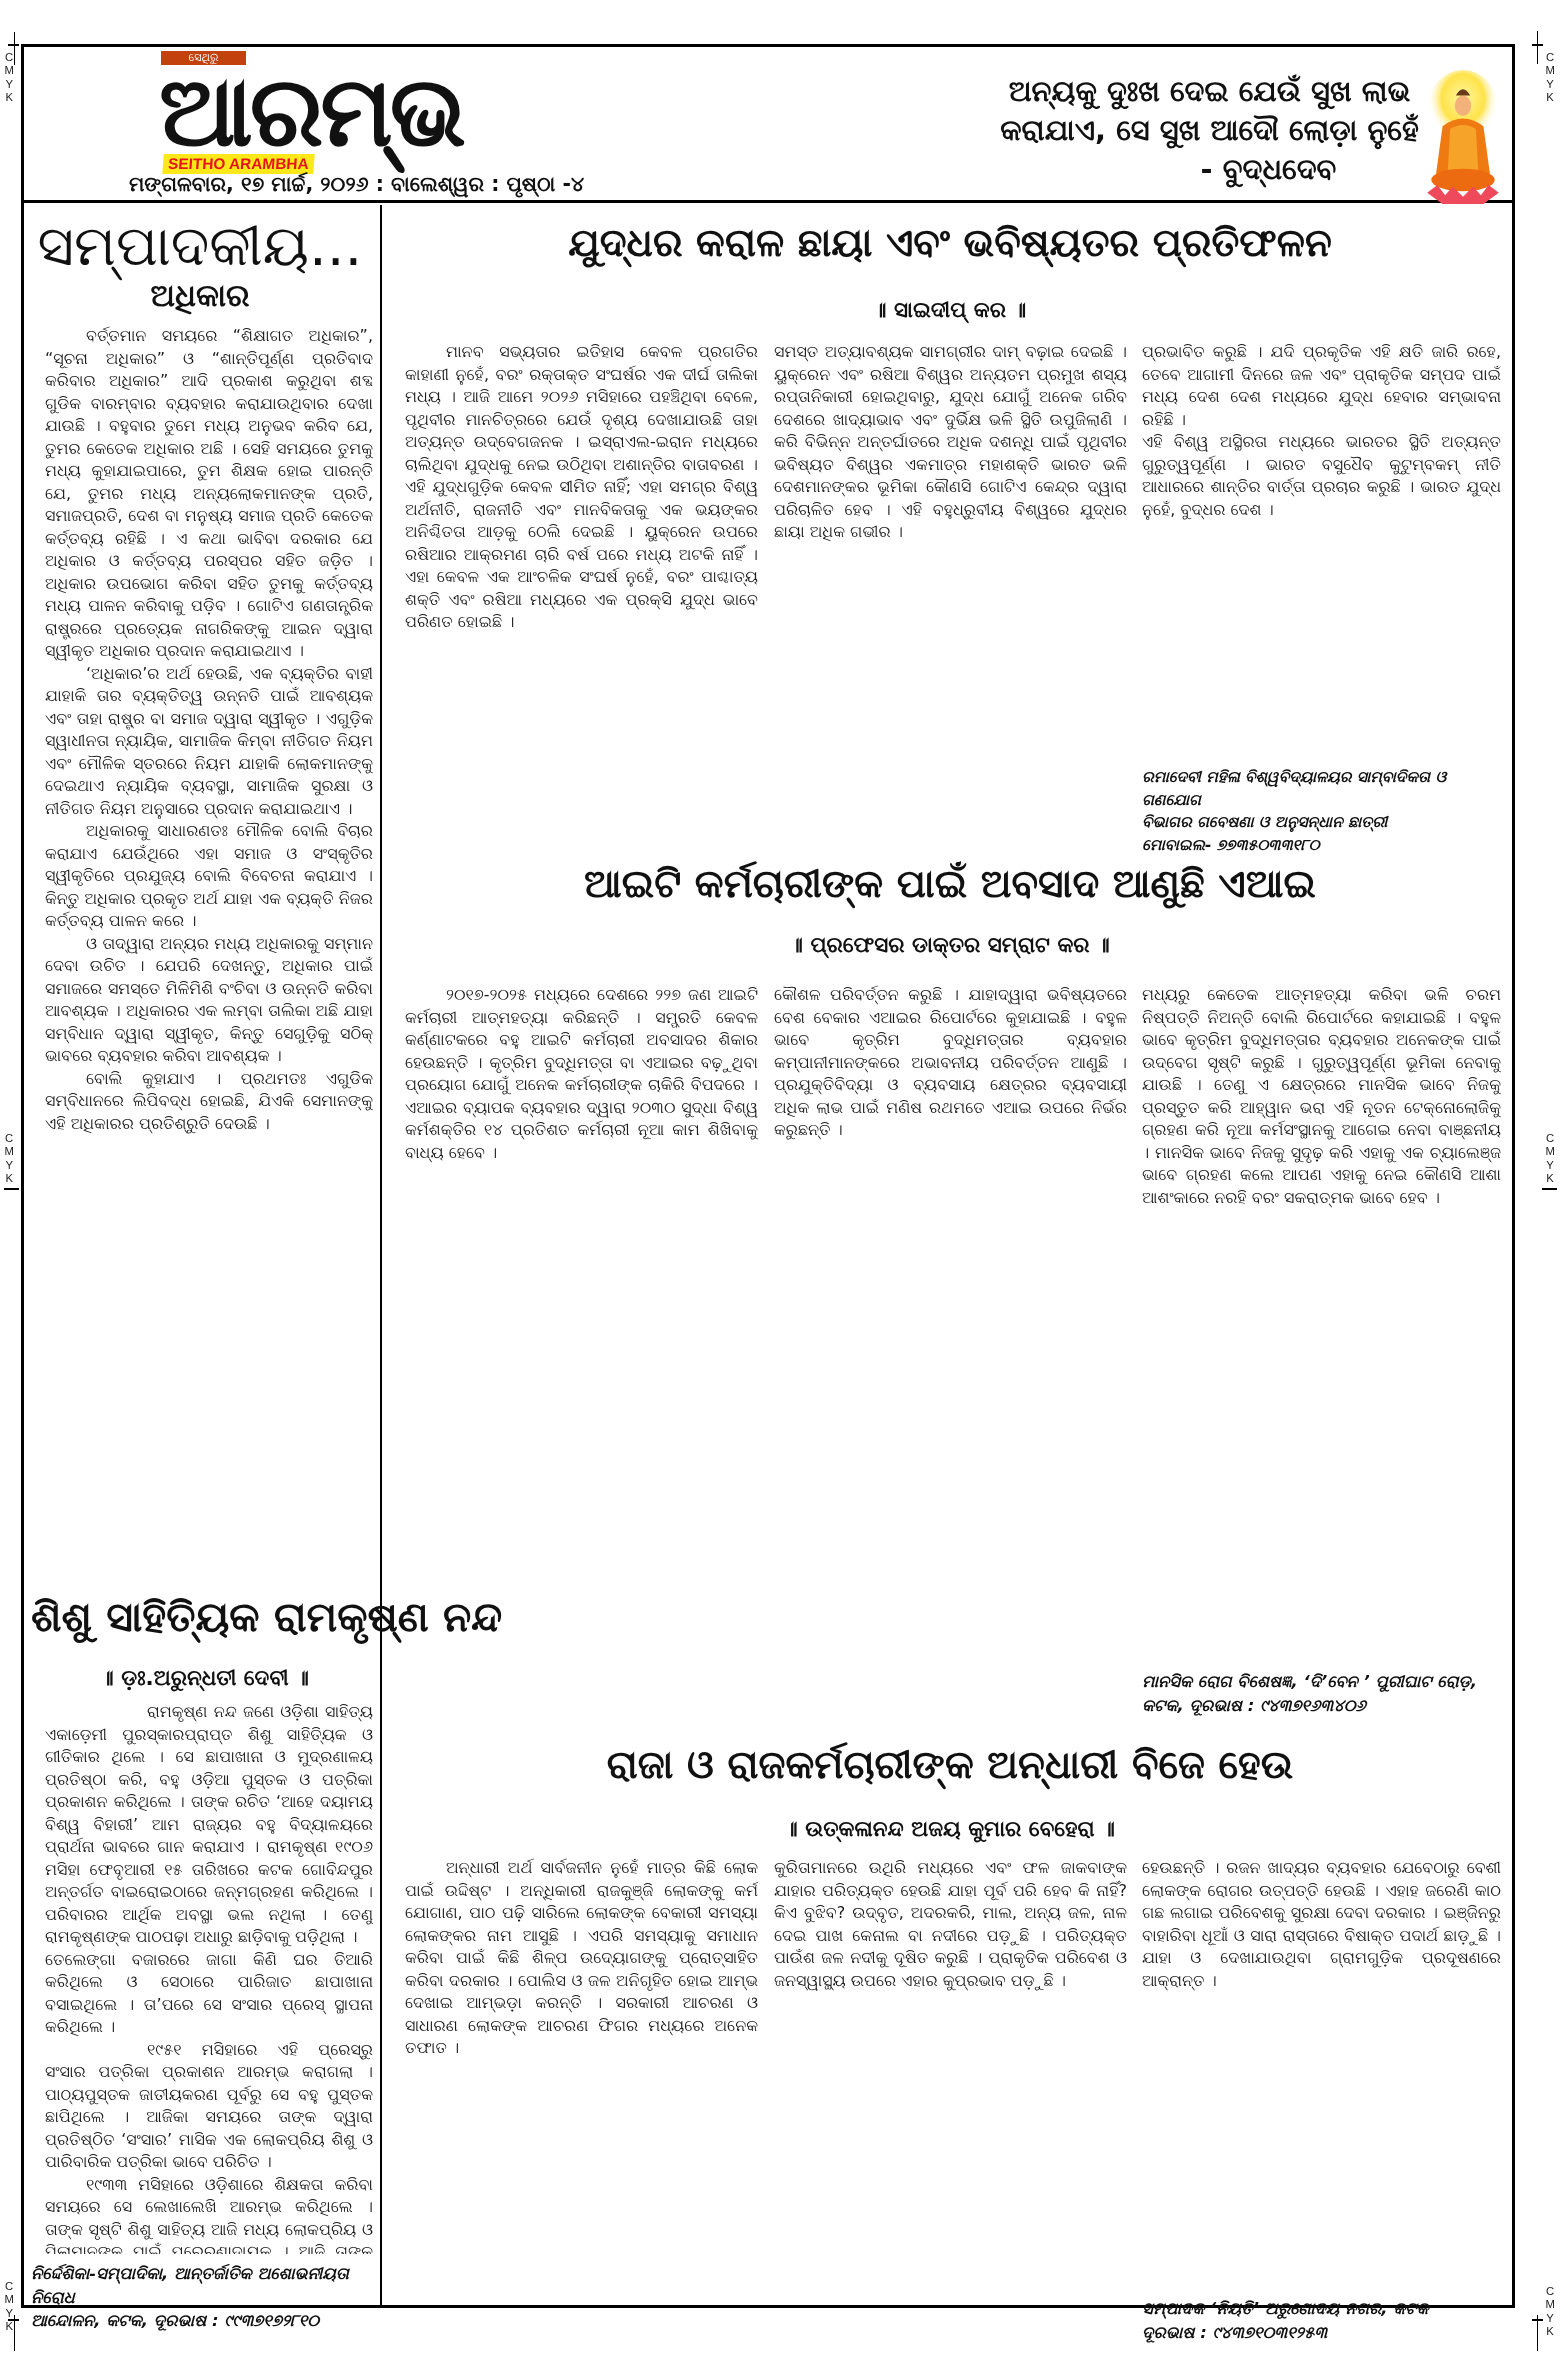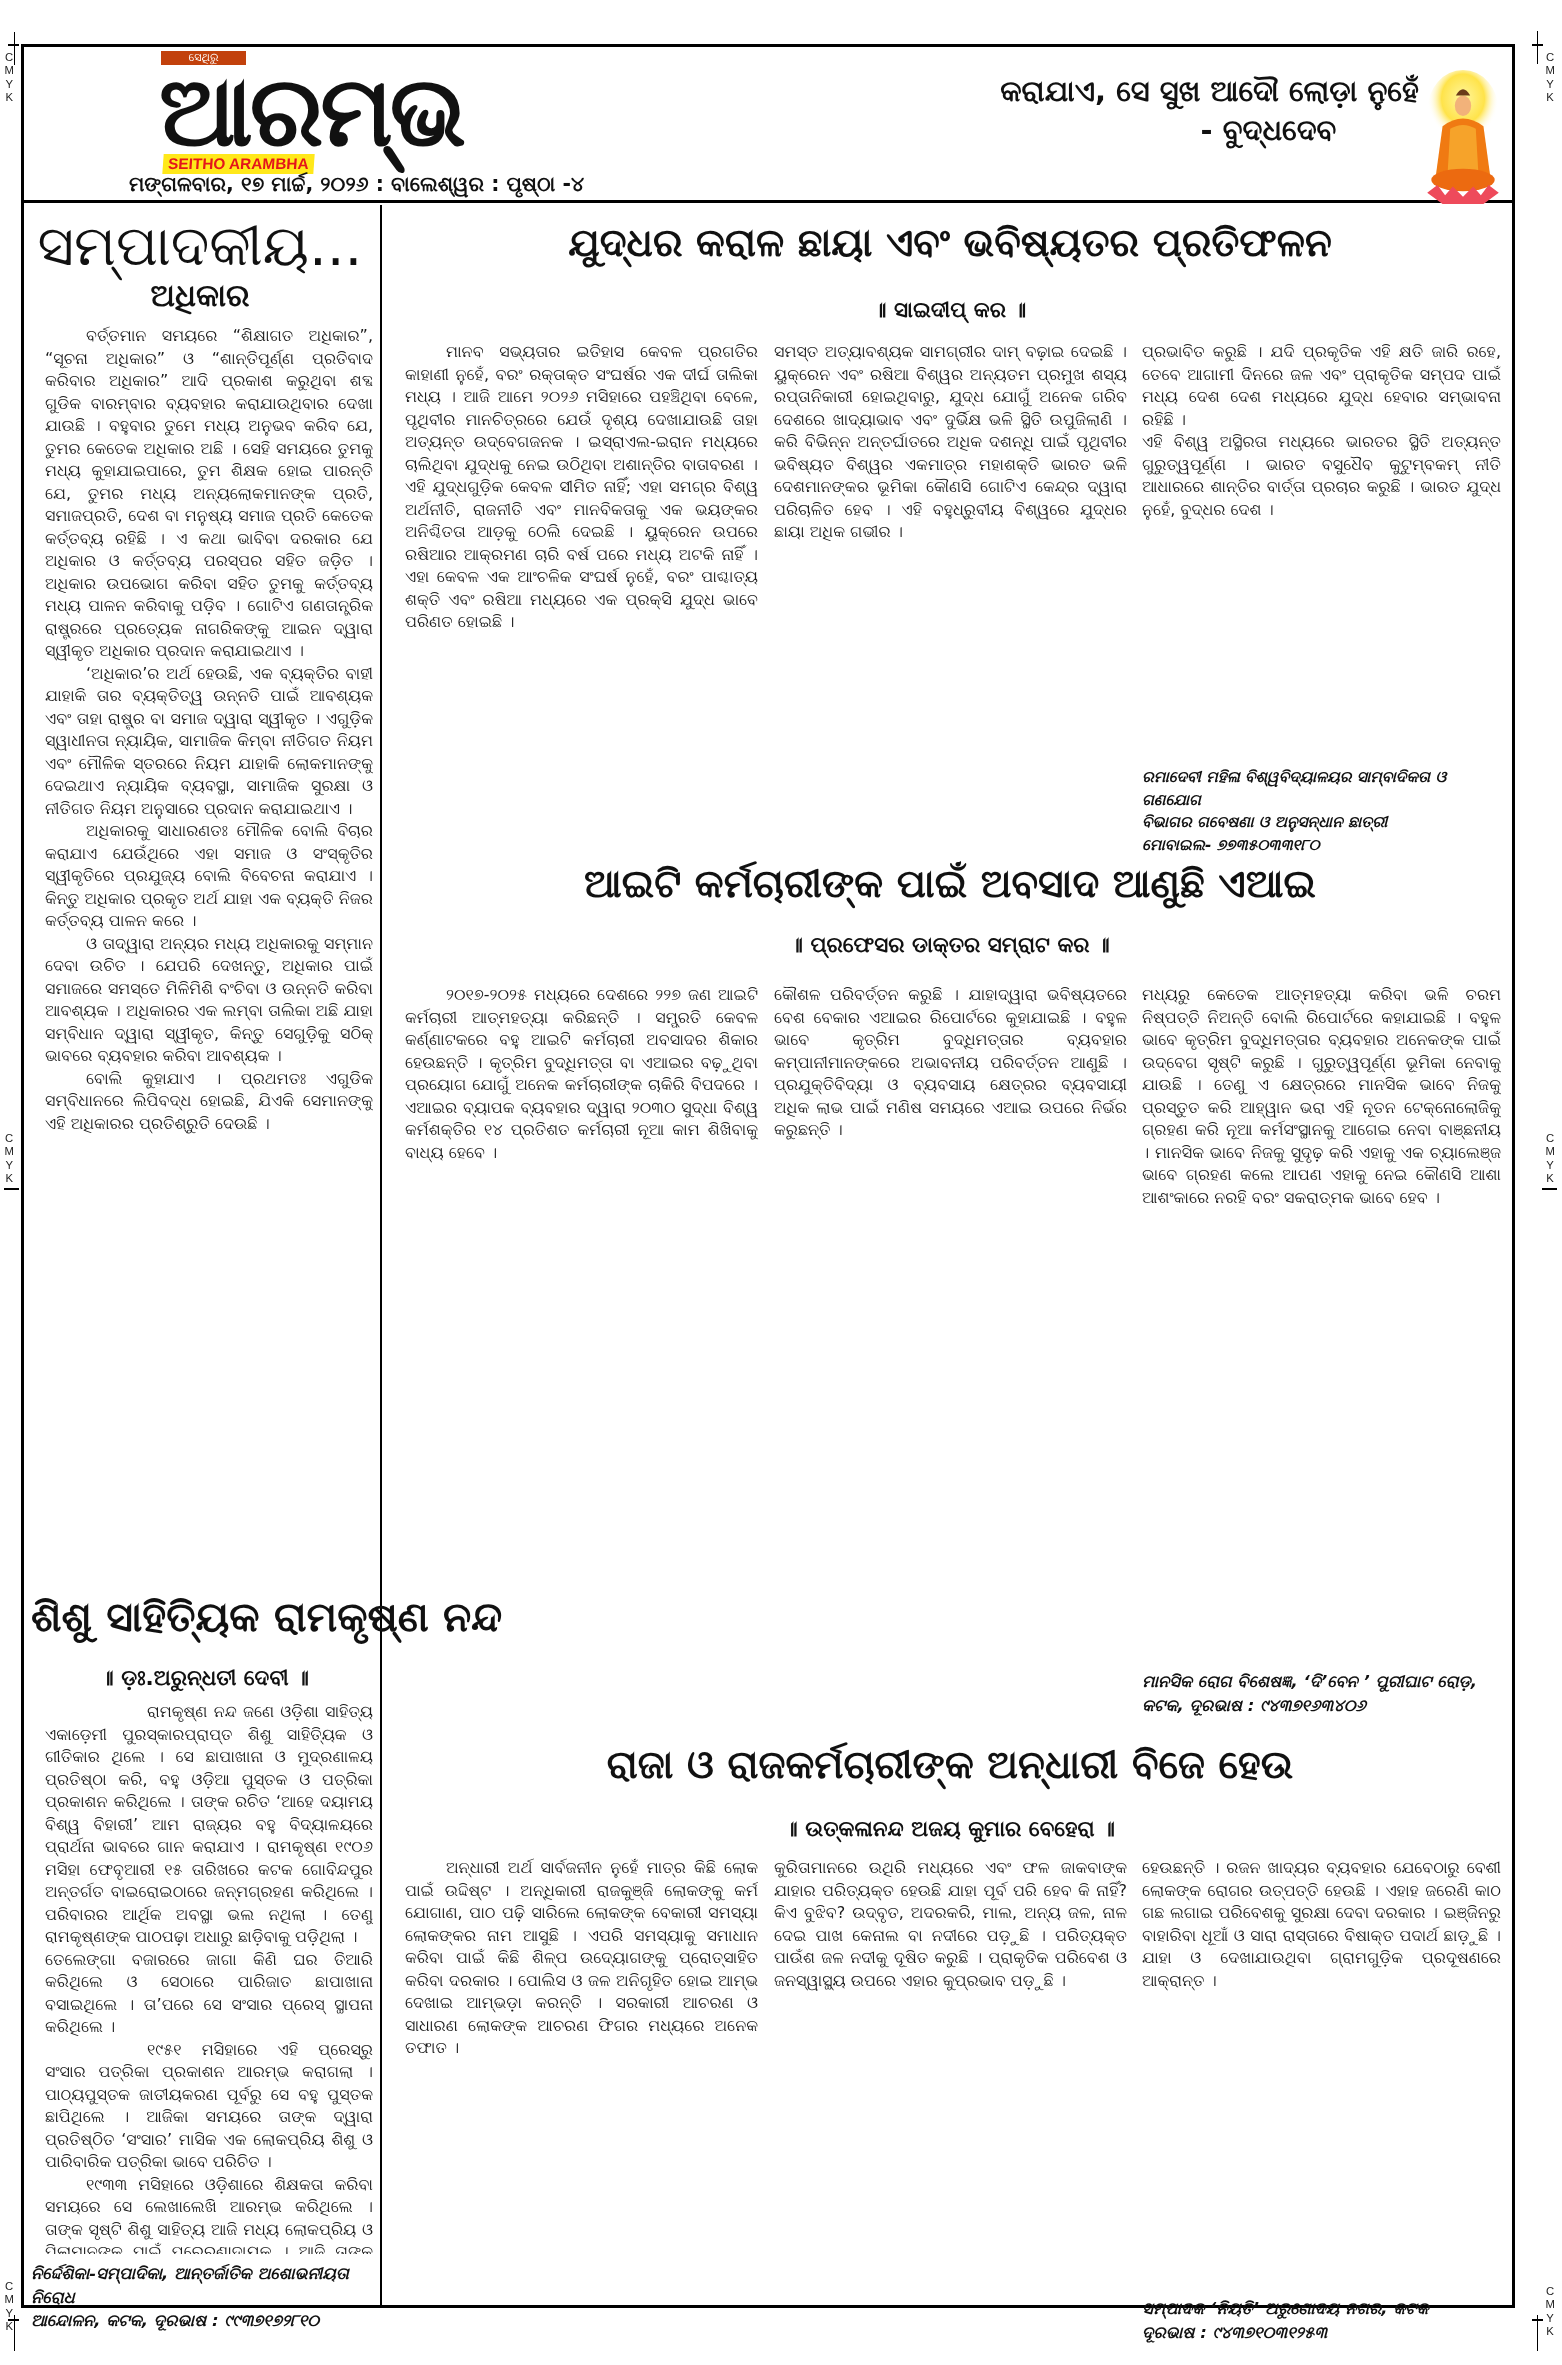--- a/index.html
+++ b/index.html
@@ -79,20 +79,21 @@
 <div class="regh" style="left:1532px;top:2319px;width:11.3px;"></div>
 
 <div class="frame"></div>
 
 <div class="masthead">
   <div class="logo-band">ସେଥିରୁ</div>
   <div class="logo">ଆରମ୍ଭ</div>
   <div class="logo-en">SEITHO ARAMBHA</div>
   <div class="dateline">ମଙ୍ଗଳବାର, ୧୭ ମାର୍ଚ୍ଚ, ୨୦୨୬ : ବାଲେଶ୍ୱର : ପୃଷ୍ଠା -୪</div>
   <div class="quote">
+    <span class="q2">ଅନ୍ୟକୁ ଦୁଃଖ ଦେଇ ଯେଉଁ ସୁଖ ଲାଭ</span>
     <span class="q2">କରାଯାଏ, ସେ ସୁଖ ଆଦୌ ଲୋଡ଼ା ନୁହେଁ</span>
     <span class="q2" style="padding-left:118px;">- ବୁଦ୍ଧଦେବ</span>
   </div>
   <svg class="buddha" viewBox="0 0 160 270">
     <defs>
       <radialGradient id="halo" cx="50%" cy="35%" r="50%">
         <stop offset="0%" stop-color="#fff7a0"></stop>
           <stop offset="60%" stop-color="#ffe34a"></stop>
           <stop offset="100%" stop-color="#ffffff" stop-opacity="0"></stop>
       </radialGradient>
@@ -141,21 +142,21 @@
 ଏହି ବିଶ୍ୱ ଅସ୍ଥିରତା ମଧ୍ୟରେ ଭାରତର ସ୍ଥିତି ଅତ୍ୟନ୍ତ ଗୁରୁତ୍ୱପୂର୍ଣ୍ଣ । ଭାରତ ବସୁଧୈବ କୁଟୁମ୍ବକମ୍ ନୀତି ଆଧାରରେ ଶାନ୍ତିର ବାର୍ତ୍ତା ପ୍ରଚାର କରୁଛି । ଭାରତ ଯୁଦ୍ଧ ନୁହେଁ, ବୁଦ୍ଧର ଦେଶ ।</div>
 <div class="sig" style="left:1142px;top:766px;width:359px;font-size:15.4px;line-height:22.5px;">
   <div>ରମାଦେବୀ ମହିଳା ବିଶ୍ୱବିଦ୍ୟାଳୟର ସାମ୍ବାଦିକତା ଓ ଗଣଯୋଗ</div>
   <div>ବିଭାଗର ଗବେଷଣା ଓ ଅନୁସନ୍ଧାନ ଛାତ୍ରୀ</div>
   <div>ମୋବାଇଲ- ୭୭୩୫୦୩୩୧୮୦</div>
 </div>
 
 <div class="hl h1" style="left:389px;top:861px;width:1122px;">ଆଇଟି କର୍ମଚାରୀଙ୍କ ପାଇଁ ଅବସାଦ ଆଣୁଛି ଏଆଇ</div>
 <div class="byline by" style="left:389px;top:932px;width:1122px;">॥ ପ୍ରଫେସର ଡାକ୍ତର ସମ୍ରାଟ କର ॥</div>
 <div class="col" style="left:405px;top:984px;width:353px;height:666px;text-indent:41px;">୨୦୧୭-୨୦୨୫ ମଧ୍ୟରେ ଦେଶରେ ୨୨୭ ଜଣ ଆଇଟି କର୍ମଚାରୀ ଆତ୍ମହତ୍ୟା କରିଛନ୍ତି । ସମ୍ପ୍ରତି କେବଳ କର୍ଣ୍ଣାଟକରେ ବହୁ ଆଇଟି କର୍ମଚାରୀ ଅବସାଦର ଶିକାର ହେଉଛନ୍ତି । କୃତ୍ରିମ ବୁଦ୍ଧିମତ୍ତା ବା ଏଆଇର ବଢ଼ୁଥିବା ପ୍ରୟୋଗ ଯୋଗୁଁ ଅନେକ କର୍ମଚାରୀଙ୍କ ଚାକିରି ବିପଦରେ । ଏଆଇର ବ୍ୟାପକ ବ୍ୟବହାର ଦ୍ୱାରା ୨୦୩୦ ସୁଦ୍ଧା ବିଶ୍ୱ କର୍ମଶକ୍ତିର ୧୪ ପ୍ରତିଶତ କର୍ମଚାରୀ ନୂଆ କାମ ଶିଖିବାକୁ ବାଧ୍ୟ ହେବେ ।</div>
-<div class="col" style="left:774px;top:984px;width:353px;height:666px;">କୌଶଳ ପରିବର୍ତ୍ତନ କରୁଛି । ଯାହାଦ୍ୱାରା ଭବିଷ୍ୟତରେ ବେଶ ବେକାର ଏଆଇର ରିପୋର୍ଟରେ କୁହାଯାଇଛି । ବହୁଳ ଭାବେ କୃତ୍ରିମ ବୁଦ୍ଧିମତ୍ତାର ବ୍ୟବହାର କମ୍ପାନୀମାନଙ୍କରେ ଅଭାବନୀୟ ପରିବର୍ତ୍ତନ ଆଣୁଛି । ପ୍ରଯୁକ୍ତିବିଦ୍ୟା ଓ ବ୍ୟବସାୟ କ୍ଷେତ୍ରର ବ୍ୟବସାୟୀ ଅଧିକ ଲାଭ ପାଇଁ ମଣିଷ ସମୟରେ ଏଆଇ ଉପରେ ନିର୍ଭର କରୁଛନ୍ତି ।</div>
+<div class="col" style="left:774px;top:984px;width:353px;height:666px;">କୌଶଳ ପରିବର୍ତ୍ତନ କରୁଛି । ଯାହାଦ୍ୱାରା ଭବିଷ୍ୟତରେ ବେଶ ବେକାର ଏଆଇର ରିପୋର୍ଟରେ କୁହାଯାଇଛି । ବହୁଳ ଭାବେ କୃତ୍ରିମ ବୁଦ୍ଧିମତ୍ତାର ବ୍ୟବହାର କମ୍ପାନୀମାନଙ୍କରେ ଅଭାବନୀୟ ପରିବର୍ତ୍ତନ ଆଣୁଛି । ପ୍ରଯୁକ୍ତିବିଦ୍ୟା ଓ ବ୍ୟବସାୟ କ୍ଷେତ୍ରର ବ୍ୟବସାୟୀ ଅଧିକ ଲାଭ ପାଇଁ ମଣିଷ ରଥମତେ ଏଆଇ ଉପରେ ନିର୍ଭର କରୁଛନ୍ତି ।</div>
 <div class="col" style="left:1142px;top:984px;width:359px;height:656px;">ମଧ୍ୟରୁ କେତେକ ଆତ୍ମହତ୍ୟା କରିବା ଭଳି ଚରମ ନିଷ୍ପତ୍ତି ନିଅନ୍ତି ବୋଲି ରିପୋର୍ଟରେ କହାଯାଇଛି । ବହୁଳ ଭାବେ କୃତ୍ରିମ ବୁଦ୍ଧିମତ୍ତାର ବ୍ୟବହାର ଅନେକଙ୍କ ପାଇଁ ଉଦ୍‌ବେଗ ସୃଷ୍ଟି କରୁଛି । ଗୁରୁତ୍ୱପୂର୍ଣ୍ଣ ଭୂମିକା ନେବାକୁ ଯାଉଛି । ତେଣୁ ଏ କ୍ଷେତ୍ରରେ ମାନସିକ ଭାବେ ନିଜକୁ ପ୍ରସ୍ତୁତ କରି ଆହ୍ୱାନ ଭରା ଏହି ନୂତନ ଟେକ୍ନୋଲୋଜିକୁ ଗ୍ରହଣ କରି ନୂଆ କର୍ମସଂସ୍ଥାନକୁ ଆଗେଇ ନେବା ବାଞ୍ଛନୀୟ । ମାନସିକ ଭାବେ ନିଜକୁ ସୁଦୃଢ଼ କରି ଏହାକୁ ଏକ ଚ୍ୟାଲେଞ୍ଜ ଭାବେ ଗ୍ରହଣ କଲେ ଆପଣ ଏହାକୁ ନେଇ କୌଣସି ଆଶା ଆଶଂକାରେ ନରହି ବରଂ ସକରାତ୍ମକ ଭାବେ ହେବ ।</div>
 <div class="sig" style="left:1142px;top:1670px;width:359px;">
   <div>ମାନସିକ ରୋଗ ବିଶେଷଜ୍ଞ, ‘ଦି’ବେନ ’ ପୁରୀଘାଟ ରୋଡ଼,</div>
   <div>କଟକ, ଦୂରଭାଷ : ୯୪୩୭୧୬୩୪୦୬</div>
 </div>
 
 <div class="hl h1" style="left:389px;top:1742px;width:1122px;">ରାଜା ଓ ରାଜକର୍ମଚାରୀଙ୍କ ଅନ୍ଧାରୀ ବିଜେ ହେଉ</div>
 <div class="byline by" style="left:389px;top:1816px;width:1122px;">॥ ଉତ୍କଳାନନ୍ଦ ଅଜୟ କୁମାର ବେହେରା ॥</div>
 <div class="col" style="left:405px;top:1857px;width:353px;height:451px;text-indent:41px;">ଅନ୍ଧାରୀ ଅର୍ଥ ସାର୍ବଜନୀନ ନୁହେଁ ମାତ୍ର କିଛି ଲୋକ ପାଇଁ ଉଦ୍ଦିଷ୍ଟ । ଅନ୍ଧିକାରୀ ରାଜକୁଞ୍ଜି ଲୋକଙ୍କୁ କର୍ମ ଯୋଗାଣ, ପାଠ ପଢ଼ି ସାରିଲେ ଲୋକଙ୍କ ବେକାରୀ ସମସ୍ୟା ଲୋକଙ୍କର ନାମ ଆସୁଛି । ଏପରି ସମସ୍ୟାକୁ ସମାଧାନ କରିବା ପାଇଁ କିଛି ଶିଳ୍ପ ଉଦ୍ୟୋଗଙ୍କୁ ପ୍ରୋତ୍ସାହିତ କରିବା ଦରକାର । ପୋଲିସ ଓ ଜଳ ଅନିଗୃହିତ ହୋଇ ଆମ୍ଭ ଦେଖାଇ ଆମ୍ଭଡ଼ା କରନ୍ତି । ସରକାରୀ ଆଚରଣ ଓ ସାଧାରଣ ଲୋକଙ୍କ ଆଚରଣ ଫିଗର ମଧ୍ୟରେ ଅନେକ ତଫାତ ।</div>
 <div class="col" style="left:774px;top:1857px;width:353px;height:451px;">କୁରିତାମାନରେ ଉଥିରି ମଧ୍ୟରେ ଏବଂ ଫଳ ଜାକବାଙ୍କ ଯାହାର ପରିତ୍ୟକ୍ତ ହେଉଛି ଯାହା ପୂର୍ବ ପରି ହେବ କି ନାହିଁ? କିଏ ବୁଝିବ? ଉଦ୍‌ବୃତ, ଅଦରକରି, ମାଲ, ଅନ୍ୟ ଜଳ, ନାଳ ଦେଇ ପାଖ କେନାଲ ବା ନଦୀରେ ପଡ଼ୁଛି । ପରିତ୍ୟକ୍ତ ପାଉଁଶ ଜଳ ନଦୀକୁ ଦୂଷିତ କରୁଛି । ପ୍ରାକୃତିକ ପରିବେଶ ଓ ଜନସ୍ୱାସ୍ଥ୍ୟ ଉପରେ ଏହାର କୁପ୍ରଭାବ ପଡ଼ୁଛି ।</div>

